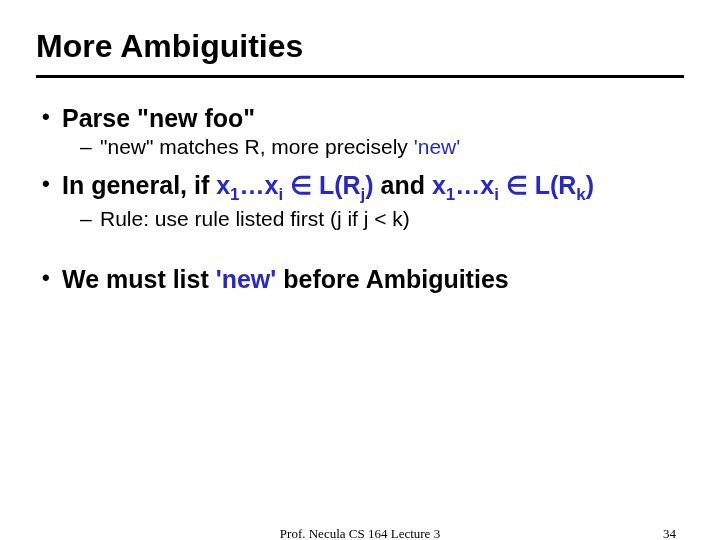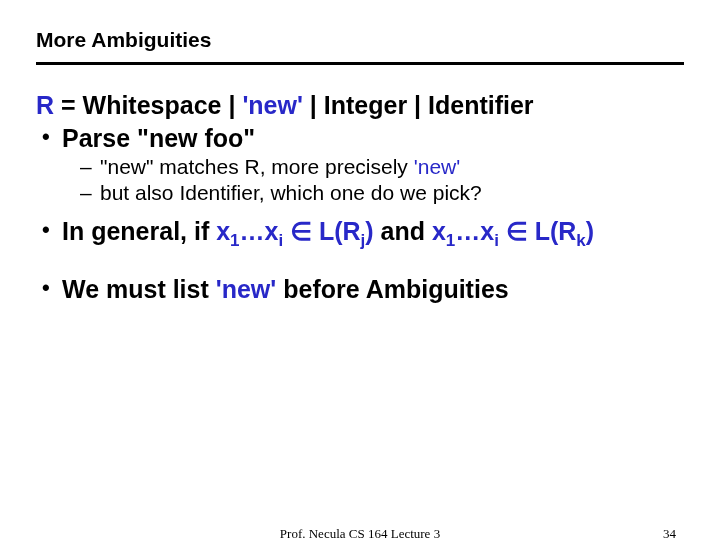--- a/index.html
+++ b/index.html
@@ -7,21 +7,21 @@
   body {
     background: #fff;
     font-family: "Comic Sans MS", "Comic Sans", cursive, sans-serif;
     color: #000;
     position: relative;
   }
   .slide {
     padding: 28px 36px 0 36px;
   }
   .title {
-    font-size: 21px;
+    font-size: 32px;
     font-weight: bold;
     padding-bottom: 10px;
     border-bottom: 3px solid #000;
     margin-bottom: 26px;
   }
   .line-rdef {
     font-size: 25px;
     font-weight: bold;
   }
   .blue { color: #2828c8; }
@@ -82,38 +82,37 @@
     right: 44px;
   }
 </style>
 </head>
 <body>
 
 <div class="slide">
 
   <div class="title">More Ambiguities</div>
 
-  <div class="line-rdef">
-    <span class="blue">R </span><span>= </span><span>Whitespace | </span><span class="blue">'new'</span><span> | Integer | Identifier</span>
-  </div>
 
   <ul class="b1">
     <li>Parse "new foo"</li>
   </ul>
   <ul class="b2">
     <li>
       <span>"new" matches R, more precisely </span><span class="blue">'new'</span>
     </li>
-    <li>but also Identifier, which one do we pick?</li>
   </ul>
 
   <ul class="b1">
     <li>
       <span>In general, if </span><span class="blue">x</span><span class="blue sub">1</span><span class="blue">…</span><span class="blue">x</span><span class="blue sub">i</span><span class="blue"> ∈ </span><span class="blue">L(R</span><span class="blue sub">j</span><span class="blue">)</span><span> and </span><span class="blue">x</span><span class="blue sub">1</span><span class="blue">…</span><span class="blue">x</span><span class="blue sub">i</span><span class="blue"> ∈ </span><span class="blue">L(R</span><span class="blue sub">k</span><span class="blue">)</span>
     </li>
+  </ul>
+  <ul class="b2">
+    <li>Rule: use rule listed first (j if j &lt; k)</li>
   </ul>
 
   <div class="gap"></div>
 
   <ul class="b1">
     <li>
       <span>We must list </span><span class="blue">'new'</span><span> before Ambiguities</span>
     </li>
   </ul>
 

